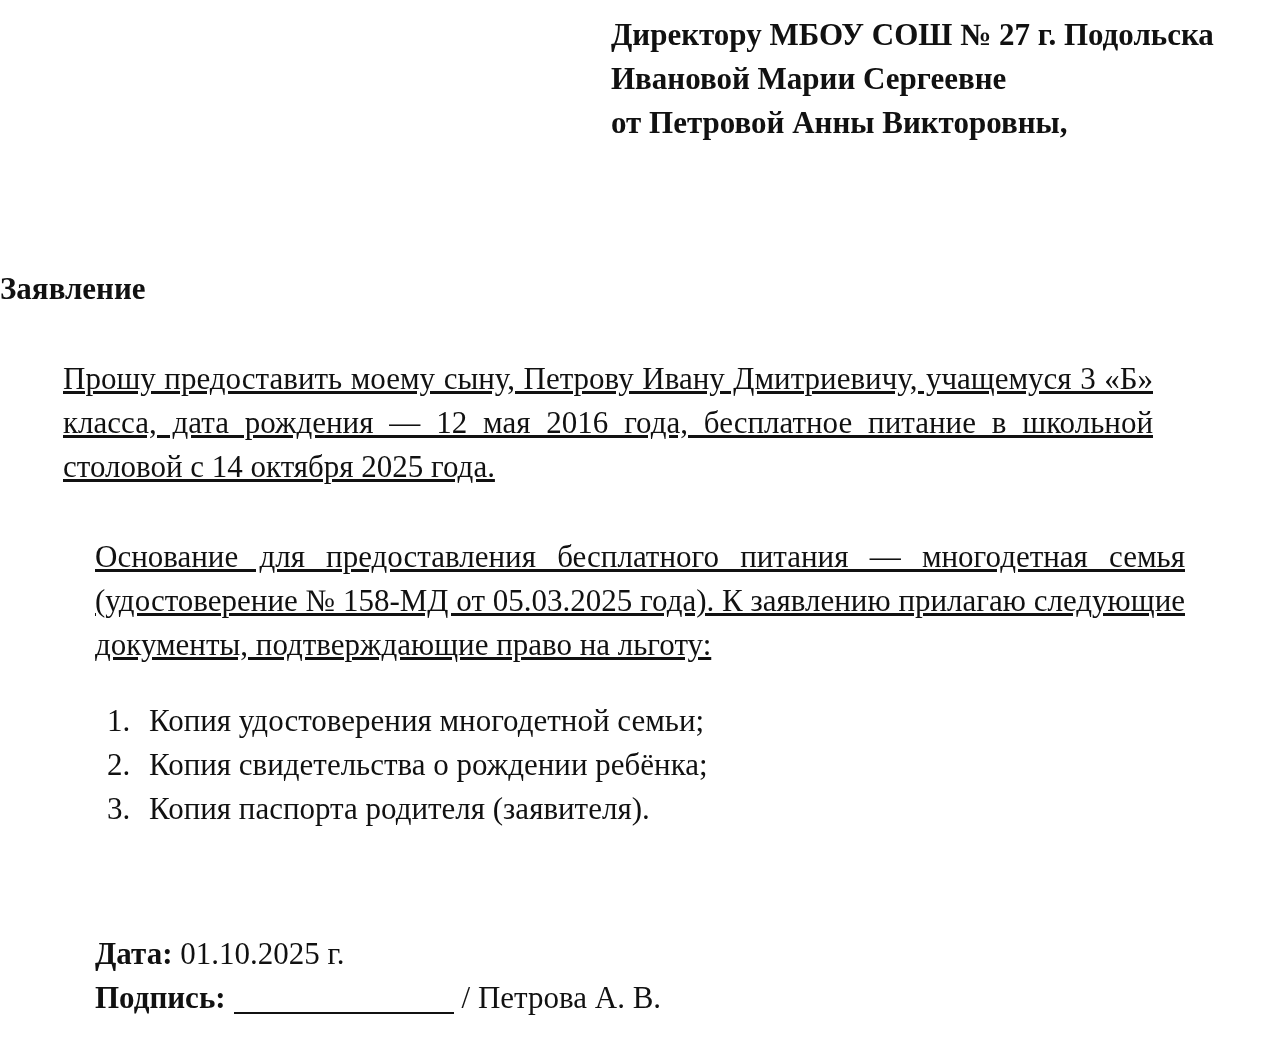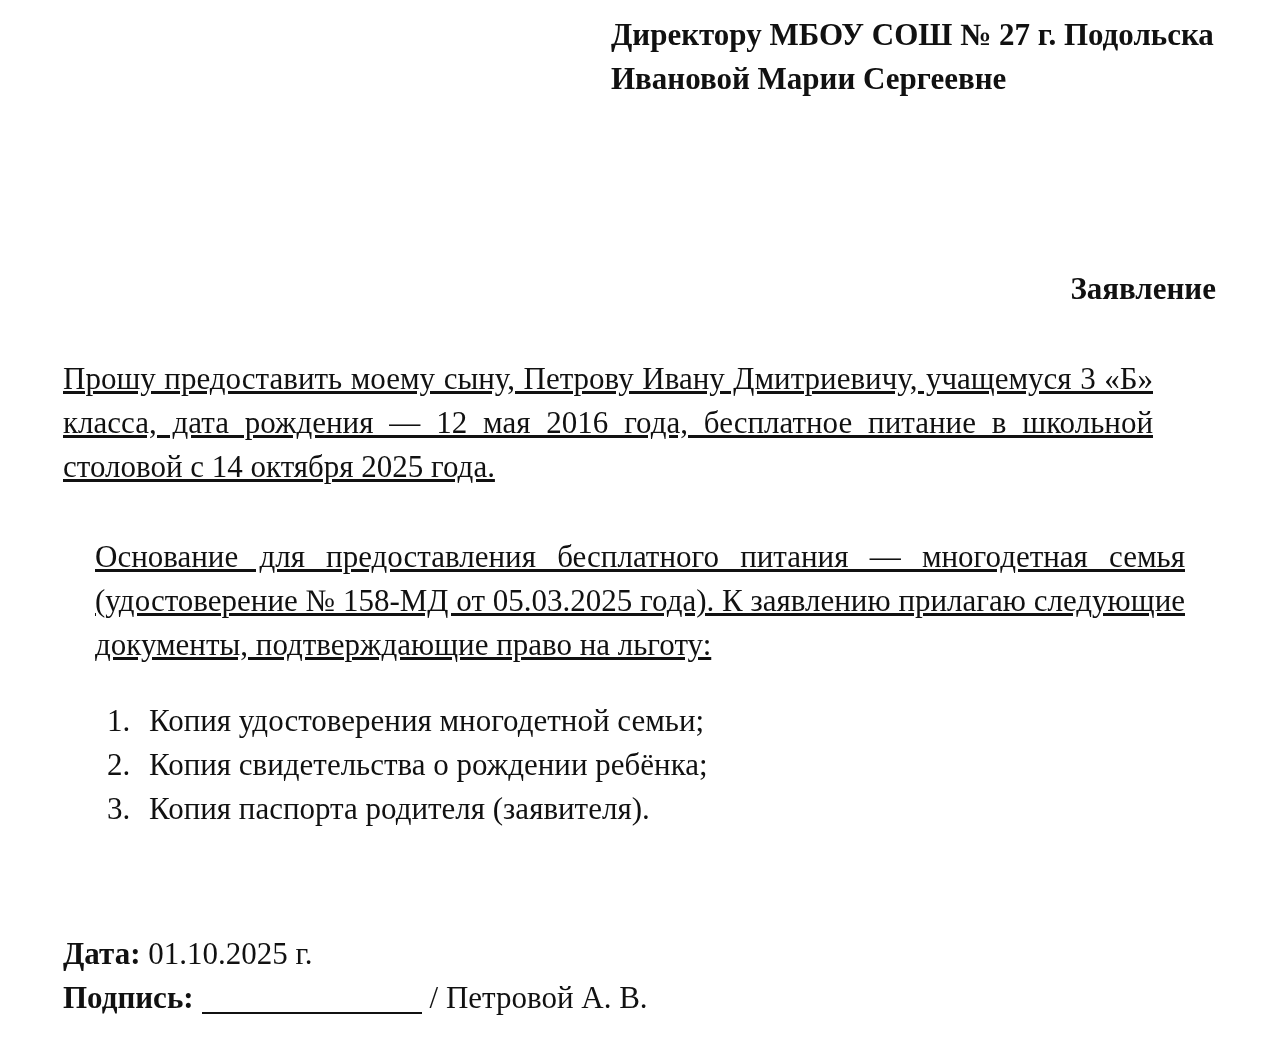--- a/index.html
+++ b/index.html
@@ -26,21 +26,21 @@
     }
     .addressee div {
       white-space: nowrap;
       height: 44px;
     }
     .title {
       position: absolute;
       left: 0;
       width: 1216px;
       top: 267px;
-      text-align: right;
+      text-align: left;
       font-weight: bold;
     }
     .para {
       position: absolute;
       left: 63px;
       width: 1090px;
       text-align: justify;
       margin: 0;
       text-decoration: underline;
     }
@@ -70,36 +70,37 @@
     .doc-list .txt { display:inline-block;text-align:center; }
     .footer {
       position: absolute;
       left: 63px;
       top: 932px;
     }
     .footer .row {
       height: 44px;
       white-space: nowrap;
     }
-    .footer b { font-weight: bold; }
+    .footer b { font-weight: bold; margin-left: 32px; }
     .sign-line {
       display: inline-block;
       width: 220px;
       border-bottom: 2px solid #111111;
       height: 30px;
       vertical-align: -6px;
       margin: 0 8px 0 8px;
     }
   </style>
 </head>
 <body>
 
 <div class="addressee">
   <div>Директору МБОУ СОШ № 27 г. Подольска</div>
   <div>Ивановой Марии Сергеевне</div>
+  <div>от Петровой Анны Викторовны,</div>
 </div>
 
 <div class="title">Заявление</div>
 
 <p class="para para1">Прошу предоставить моему сыну, Петрову Ивану Дмитриевичу, учащемуся 3 «Б» класса, дата рождения — 12 мая 2016 года, бесплатное питание в школьной столовой с 14 октября 2025 года.</p>
 
 <p class="para para2">Основание для предоставления бесплатного питания — многодетная семья (удостоверение № 158-МД от 05.03.2025 года). К заявлению прилагаю следующие документы, подтверждающие право на льготу:</p>
 
 <ol class="doc-list">
   <li>
@@ -114,15 +115,15 @@
     <span class="num"><span>3.</span></span>
     <span class="txt">Копия паспорта родителя (заявителя).</span>
   </li>
 </ol>
 
 <div class="footer">
   <div class="row">
     <b>Дата:</b><span> 01.10.2025 г.</span>
   </div>
   <div class="row">
-    <b>Подпись:</b><span class="sign-line"></span><span>/ Петровой А. В.</span>
+    <b>Подпись:</b><span class="sign-line"></span><span>/ Петрова А. В.</span>
   </div>
 </div>
 
 </body></html>

